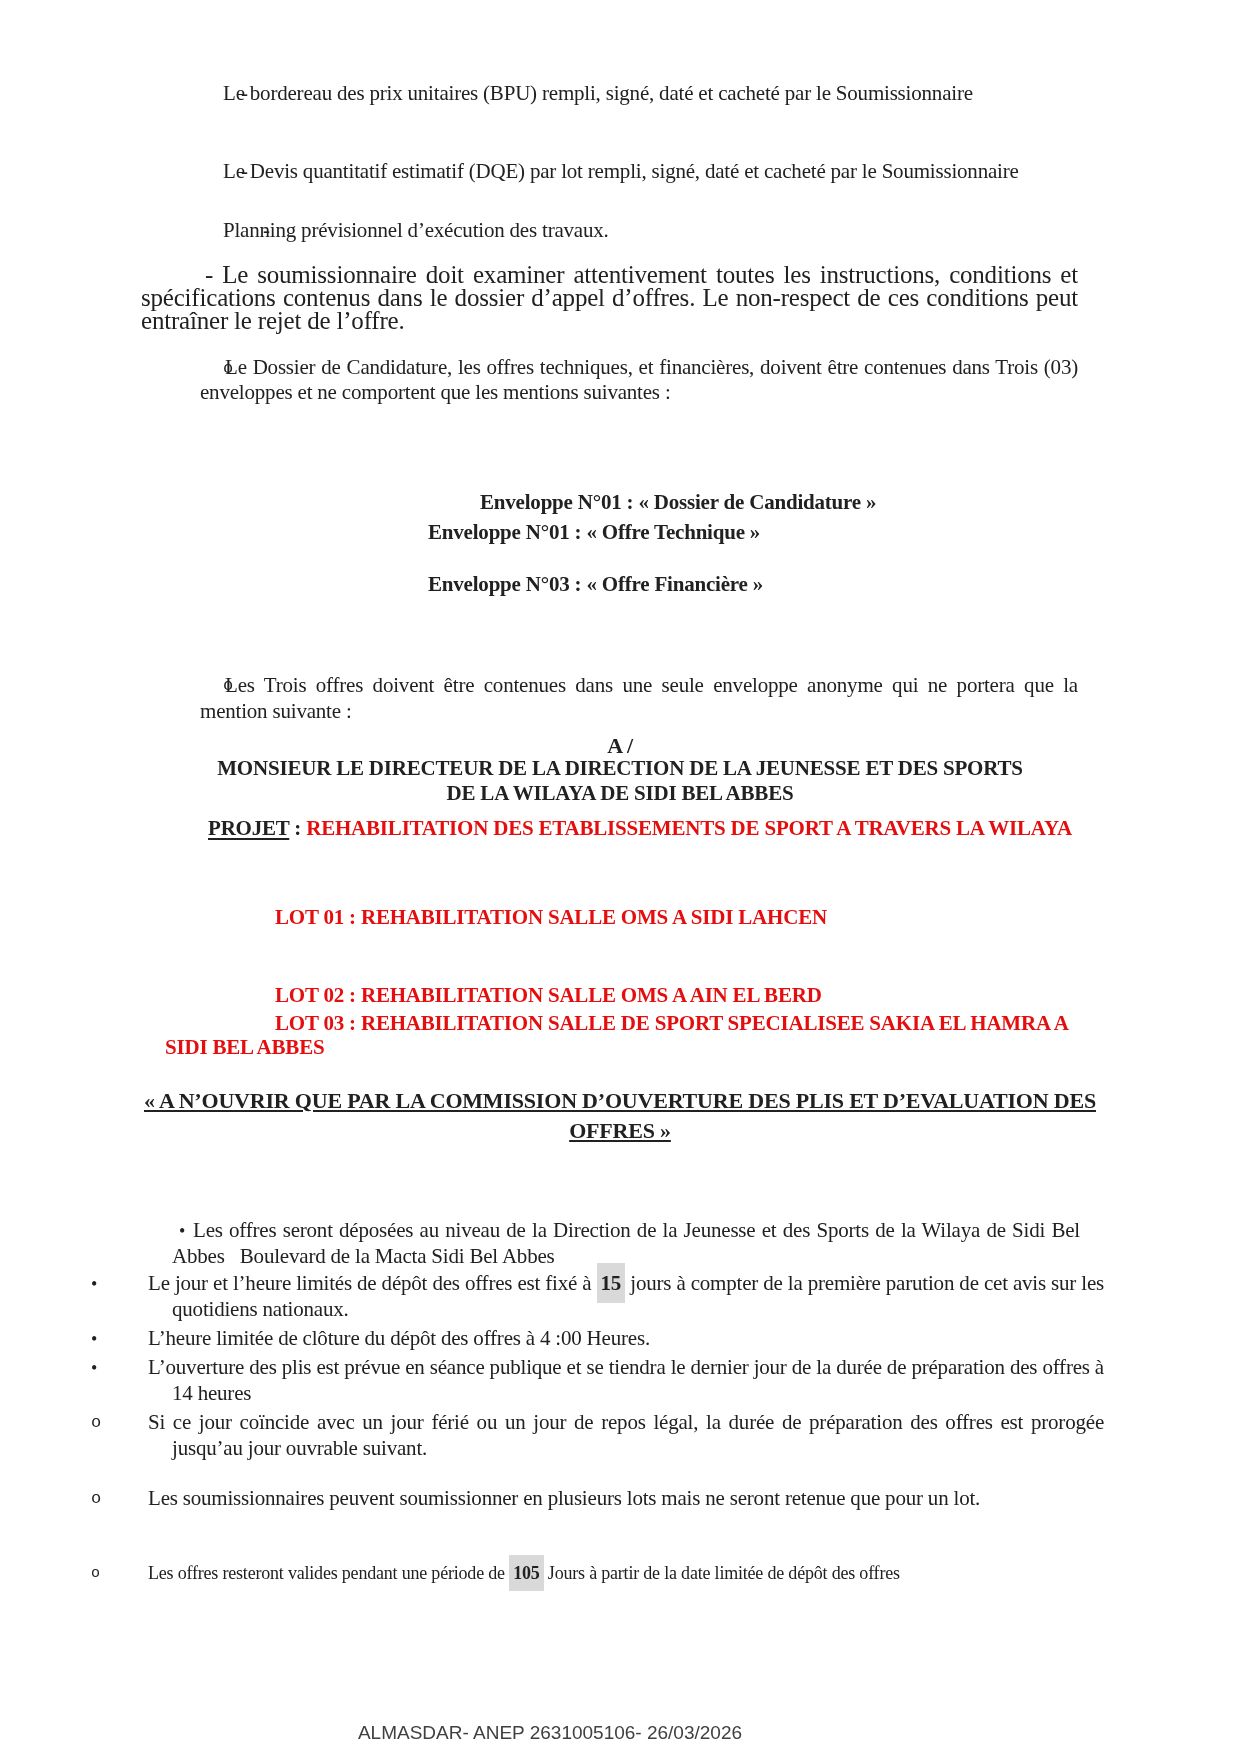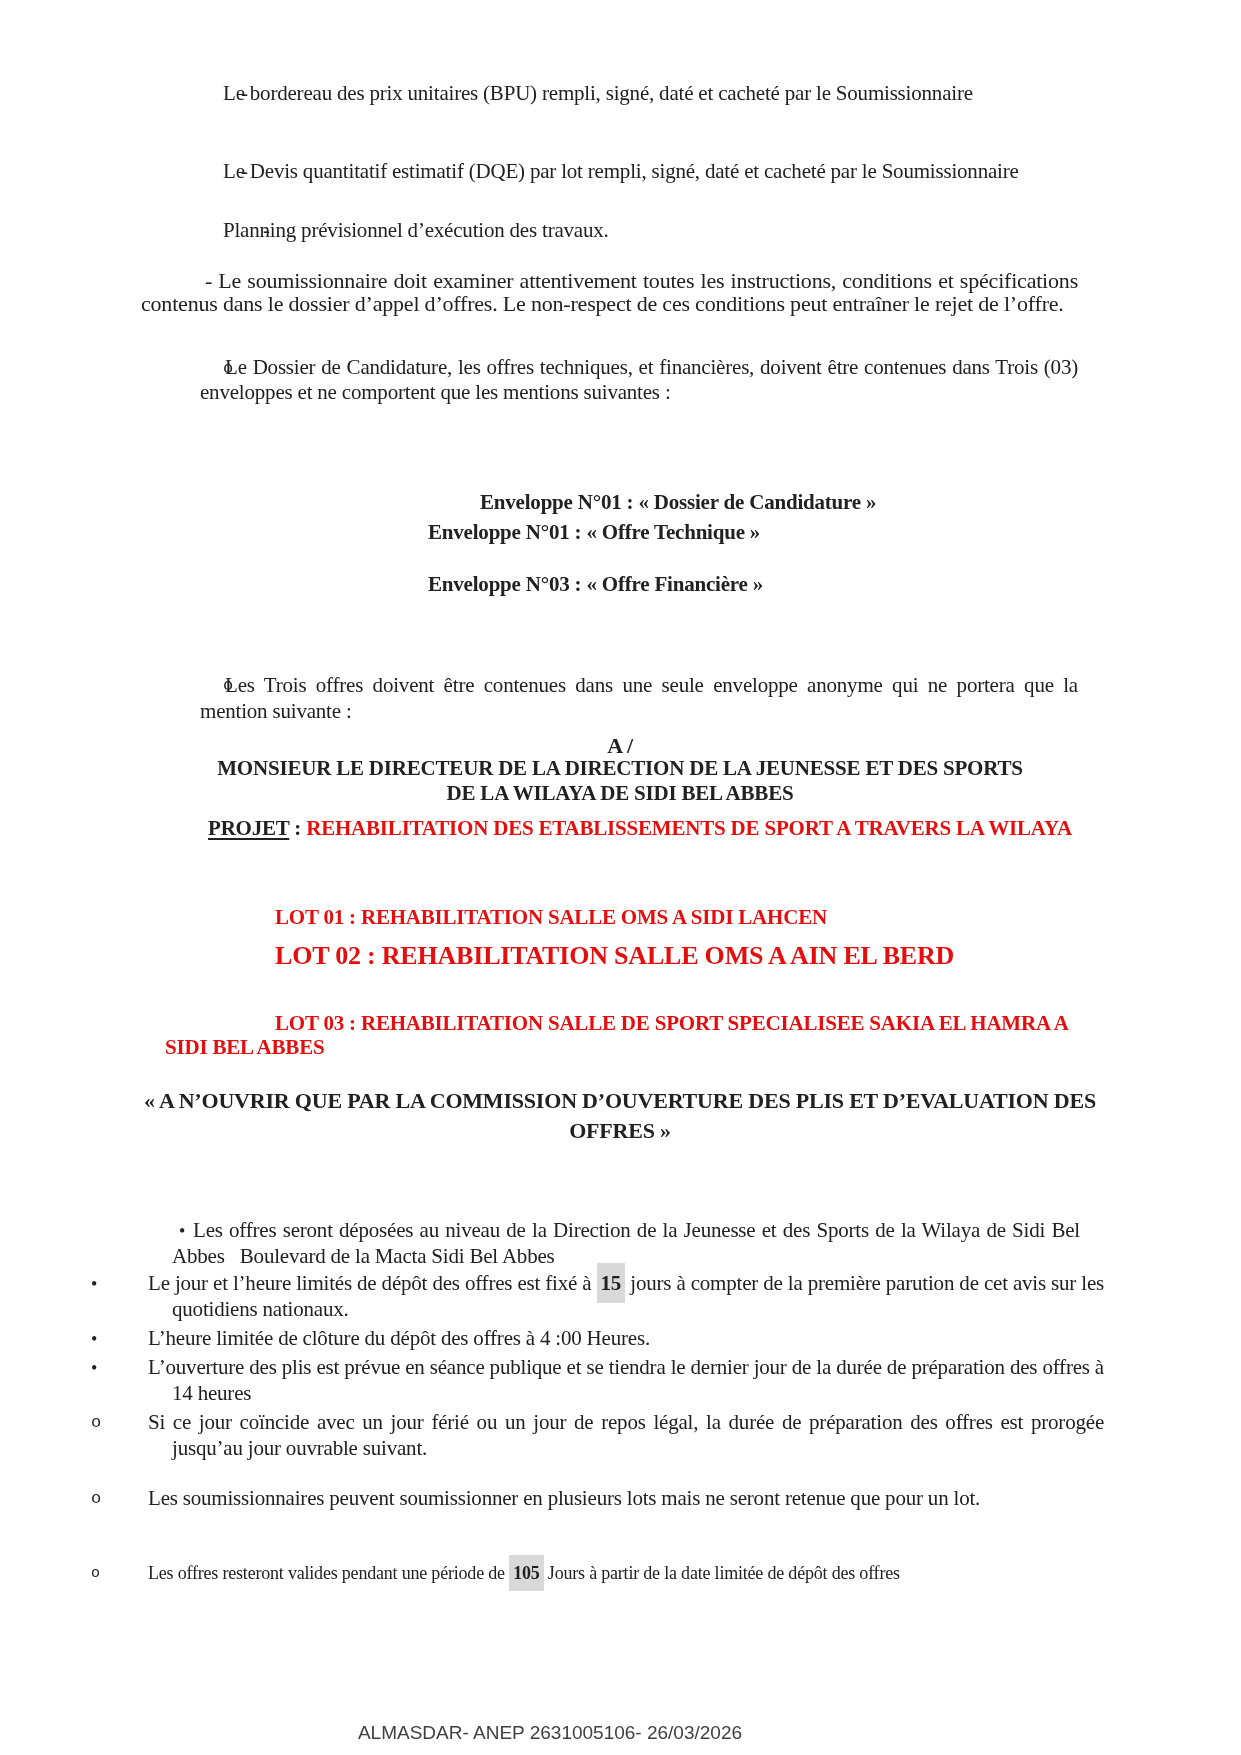--- a/index.html
+++ b/index.html
@@ -23,21 +23,21 @@
 
   
   #d1{top:80px;left:165px;width:920px;font-size:21px;line-height:26px;text-indent:58px;}
   #d1 .mk{left:18px;}
   #d2{top:158px;left:165px;width:920px;font-size:21px;line-height:26px;text-indent:58px;}
   #d2 .mk{left:18px;}
   #d3{top:217px;left:165px;width:920px;font-size:21px;line-height:26px;text-indent:58px;}
   #d3 .mk{left:40px;}
 
   
-  #notice{top:269px;left:141px;width:937px;font-size:22px;line-height:23px;text-indent:64px;}
+  #notice{top:263px;left:141px;width:937px;font-size:25px;line-height:23px;text-indent:64px;}
 
   
   #env-intro{top:355px;left:200px;width:878px;font-size:21px;line-height:25px;text-indent:25px;}
   #env-intro .mk{left:-2px;font-size:17px;top:1px;}
 
   
   #env1{top:490px;left:480px;font-size:21px;font-weight:700;}
   #env2{top:520px;left:428px;font-size:21px;font-weight:700;}
   #env3{top:572px;left:428px;font-size:21px;font-weight:700;}
 
@@ -48,25 +48,25 @@
   
   #addr1{top:733px;left:140px;width:960px;font-size:22px;font-weight:700;}
   #addr2{top:756px;left:140px;width:960px;font-size:21px;font-weight:700;}
   #addr3{top:781px;left:140px;width:960px;font-size:21px;font-weight:700;}
 
   
   #projet{top:816px;left:208px;font-size:21px;font-weight:700;line-height:24px;}
 
   
   #lot1{top:905px;left:275px;font-size:21px;font-weight:700;line-height:24px;}
-  #lot2{top:944px;left:275px;font-size:26px;font-weight:700;line-height:24px;}
+  #lot2{top:983px;left:275px;font-size:21px;font-weight:700;line-height:24px;}
   #lot3{top:1011px;left:165px;width:935px;font-size:21px;font-weight:700;line-height:24px;text-indent:110px;}
 
   
-  #warn{top:1086px;left:120px;width:1000px;font-size:22px;font-weight:700;line-height:30px;}
+  #warn{top:1086px;left:120px;width:1000px;font-size:22px;font-weight:700;line-height:30px;text-decoration:underline;}
 
   
   .rule{font-size:21px;line-height:26px;}
   #r1{top:1217px;left:172px;width:908px;text-indent:21px;}
   #r1 .mk{left:-14px;font-size:18px;top:1px;}
   #r2{top:1270px;left:148px;width:932px;padding-left:24px;text-indent:-24px;}
   #r3{top:1325px;left:148px;width:932px;padding-left:24px;text-indent:-24px;}
   #r4{top:1354px;left:148px;width:932px;padding-left:24px;text-indent:-24px;}
   #r5{top:1409px;left:148px;width:932px;padding-left:24px;text-indent:-24px;}
   #r6{top:1485px;left:148px;width:932px;padding-left:24px;text-indent:-24px;}

